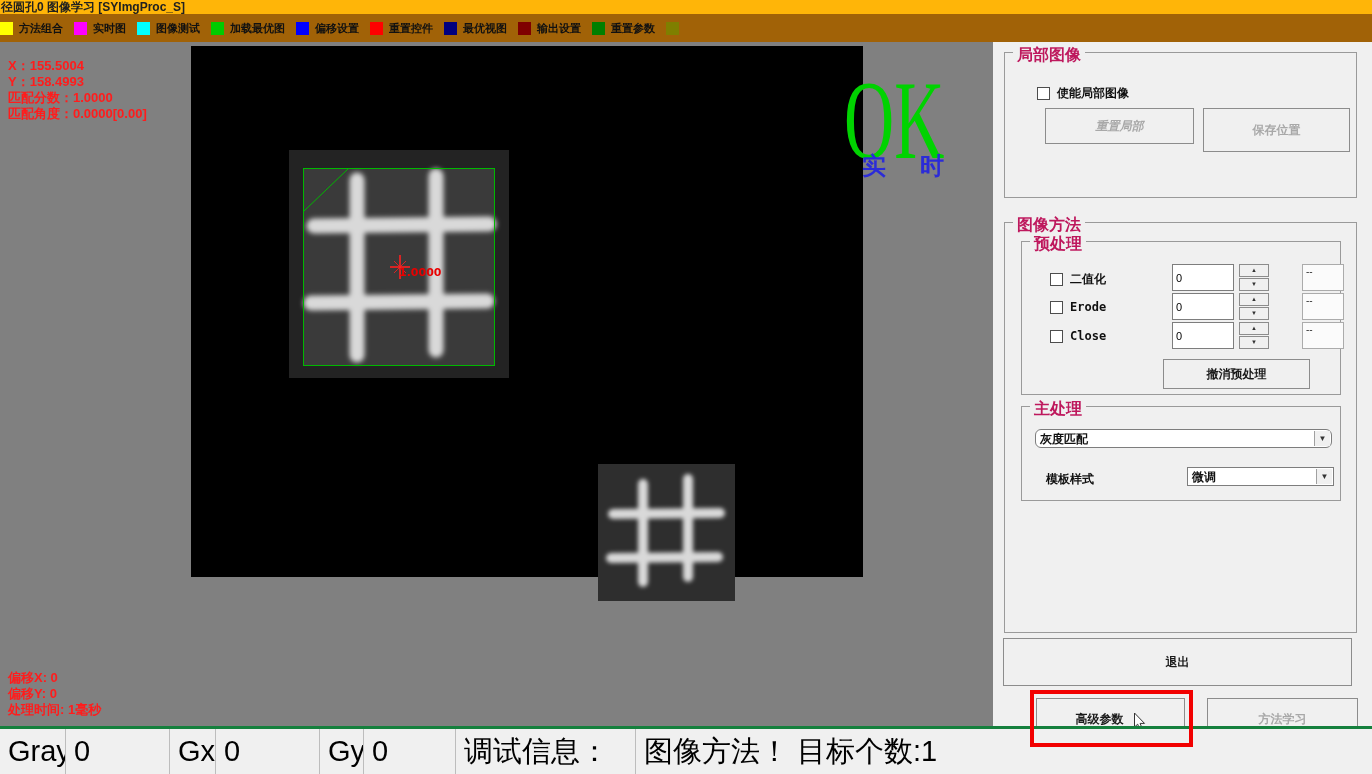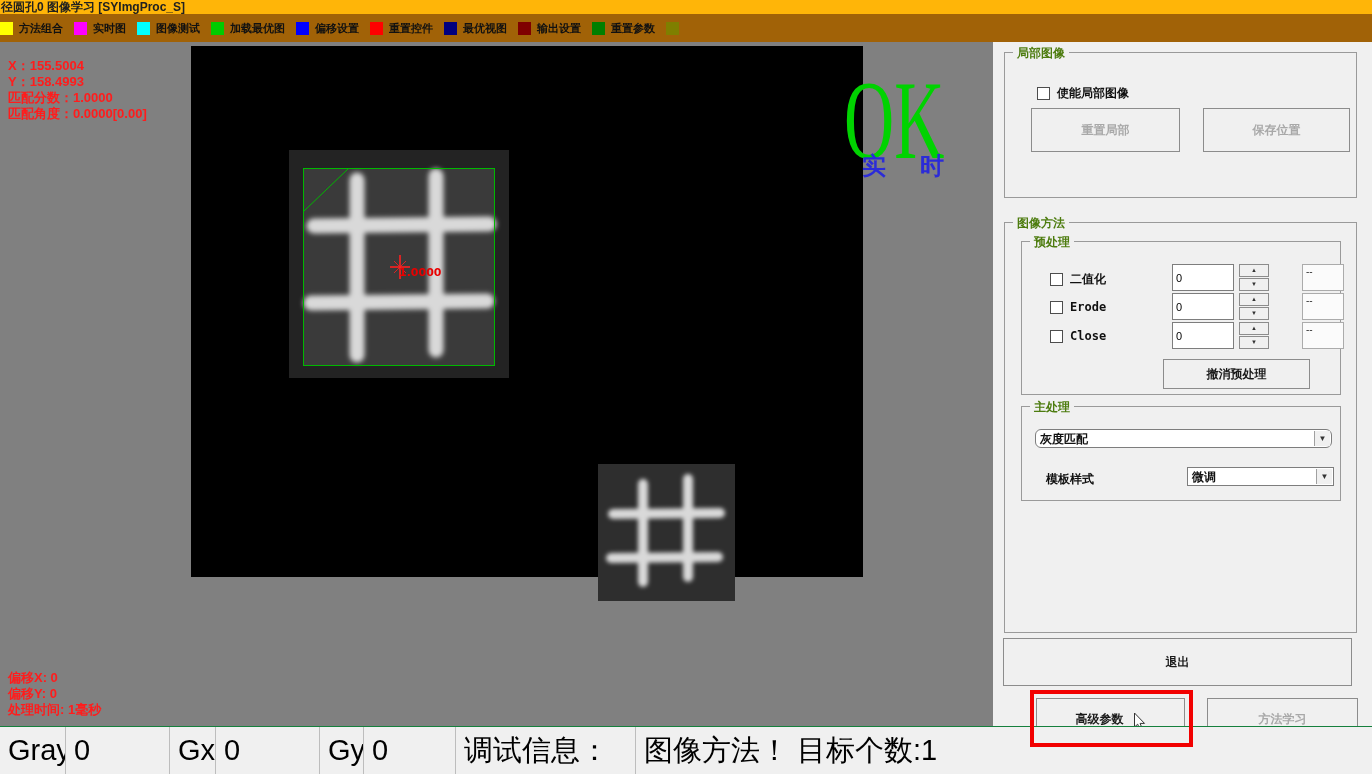--- a/index.html
+++ b/index.html
@@ -43,21 +43,21 @@
 
   .ok-text { position:absolute; left:844px; top:22px; font-family:"Liberation Serif", serif;
     font-size:112px; line-height:1; color:#00d300; transform:scaleX(0.62); transform-origin:left top; }
   .rt-text { position:absolute; left:862px; top:108px; font-family:"Liberation Serif", serif;
     font-size:24px; font-weight:bold; color:#2b2bd8; letter-spacing:14px; white-space:nowrap; }
 
   
   .right-panel { position:absolute; left:993px; top:42px; width:379px; height:684px; background:#f0f0f0; }
   .groupbox { position:absolute; border:1px solid #9a9a9a; }
   .gb-title { position:absolute; top:-8px; left:8px; background:#f0f0f0; padding:0 4px;
-    font-size:12px; font-weight:600; color:#4d7c0f; white-space:nowrap; }
+    font-size:16px; font-weight:600; color:#be185d; white-space:nowrap; }
   .gb-local  { left:11px; top:10px;  width:353px; height:146px; }
   .gb-method { left:11px; top:180px; width:353px; height:411px; }
   .gb-pre  { left:16px; top:18px;  width:320px; height:154px; }  
   .gb-main { left:16px; top:183px; width:320px; height:95px; }
 
   .checkbox { width:13px; height:13px; background:#fff; border:1px solid #4d4d4d; display:inline-block; }
   .cb-row { position:absolute; display:flex; align-items:center; }
   .cb-label { font-size:12px; font-weight:600; color:#111; margin-left:7px; white-space:nowrap; }
 
   .btn { position:absolute; background:#f0f0f0; border:1px solid #8c8c8c;
@@ -83,21 +83,21 @@
   .combo-arrow { position:absolute; right:1px; top:1px; bottom:1px; width:16px;
     background:#f0f0f0; border-left:1px solid #a0a0a0; text-align:center;
     font-size:8px; line-height:15px; color:#333; }
 
   .hl-rect { position:absolute; left:25px; top:467px; width:163px; height:57px;
     border:4px solid #f20000; z-index:6; pointer-events:none; }
   .cursor-icon { margin-left:9px; margin-top:4px; }
 
   
   .statusbar { position:absolute; left:0; top:726px; width:1372px; height:48px;
-    background:#f0f0f0; border-top:1px solid #15803d; display:flex; }
+    background:#f0f0f0; border-top:3px solid #15803d; display:flex; }
   .sb-cell { height:100%; border-right:1px solid #bdbdbd; font-size:29px; color:#000;
     display:flex; align-items:center; padding-left:8px; white-space:nowrap; overflow:hidden; }
   .sb-c1 { width:66px; } .sb-c2 { width:104px; } .sb-c3 { width:46px; }
   .sb-c4 { width:104px; } .sb-c5 { width:44px; } .sb-c6 { width:92px; }
   .sb-c7 { width:180px; } .sb-c8 { flex:1; border-right:none; }
 </style>
 </head>
 <body>
 
 <div class="titlebar" style="background-color: rgb(255, 181, 8);">径圆孔0  图像学习 [SYImgProc_S]</div>
@@ -213,21 +213,21 @@
 </div>
 
 <div class="right-panel">
 
   <div class="groupbox gb-local">
     <span class="gb-title">局部图像</span>
     <div class="cb-row" style="left:32px; top:32px;">
       <span class="checkbox"></span>
       <span class="cb-label">使能局部图像</span>
     </div>
-    <div class="btn disabled" style="left:26px; top:55px; width:149px; height:44px;">重置局部</div>
+    <div class="btn disabled" style="left:40px; top:55px; width:149px; height:36px;font-style:italic;">重置局部</div>
     <div class="btn disabled" style="left:198px; top:55px; width:147px; height:44px;">保存位置</div>
   </div>
 
   <div class="groupbox gb-method">
     <span class="gb-title">图像方法</span>
 
     <div class="groupbox gb-pre">
       <span class="gb-title">预处理</span>
 
       <div class="pre-row" style="top:22px;">

